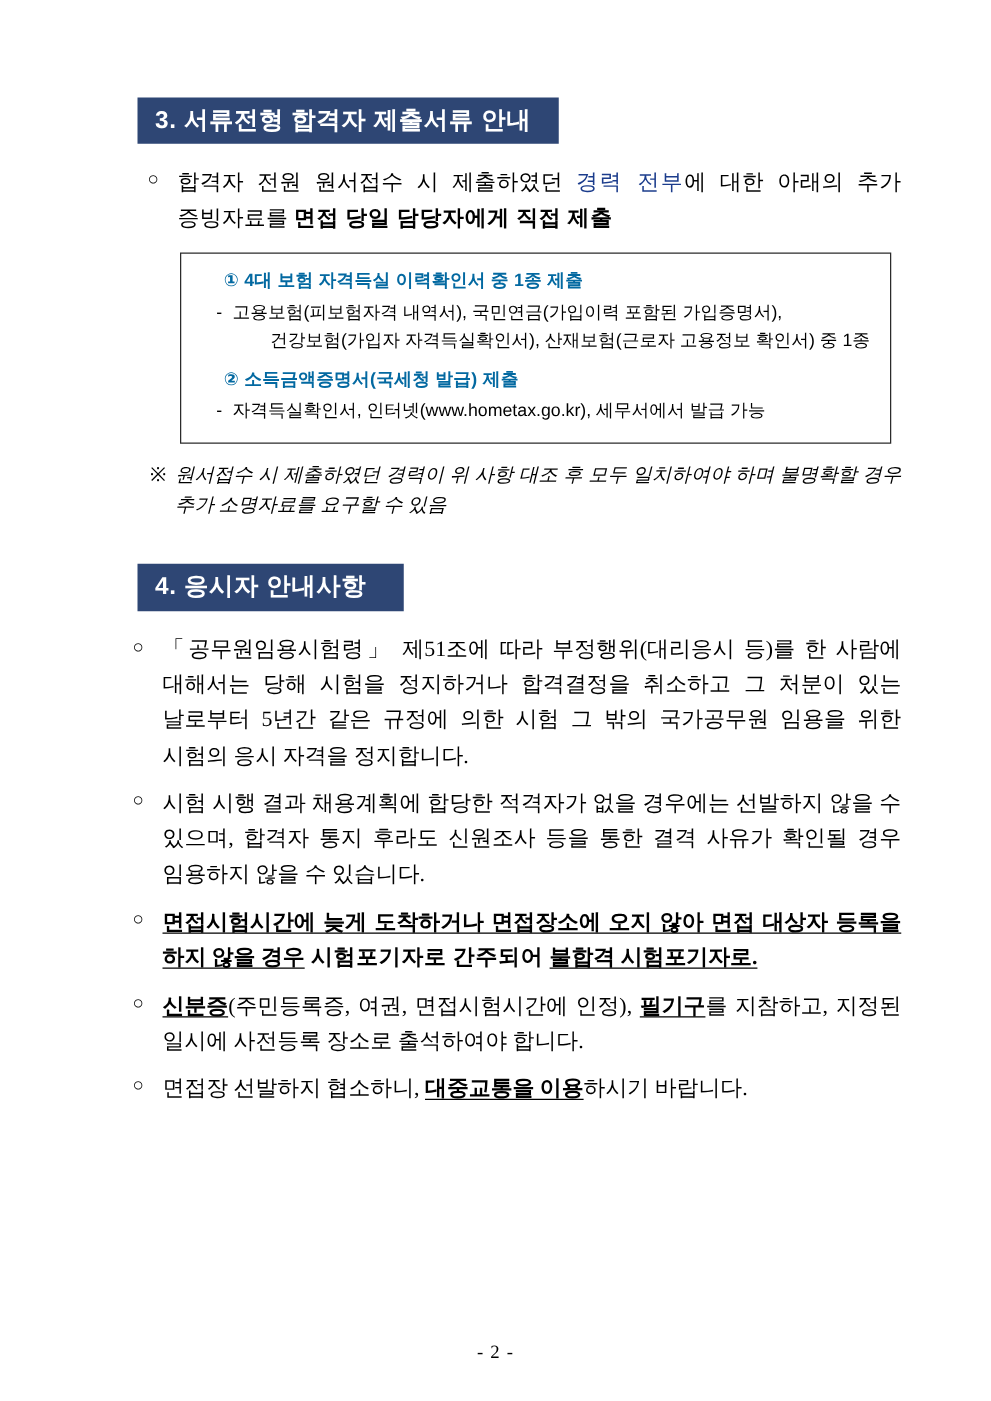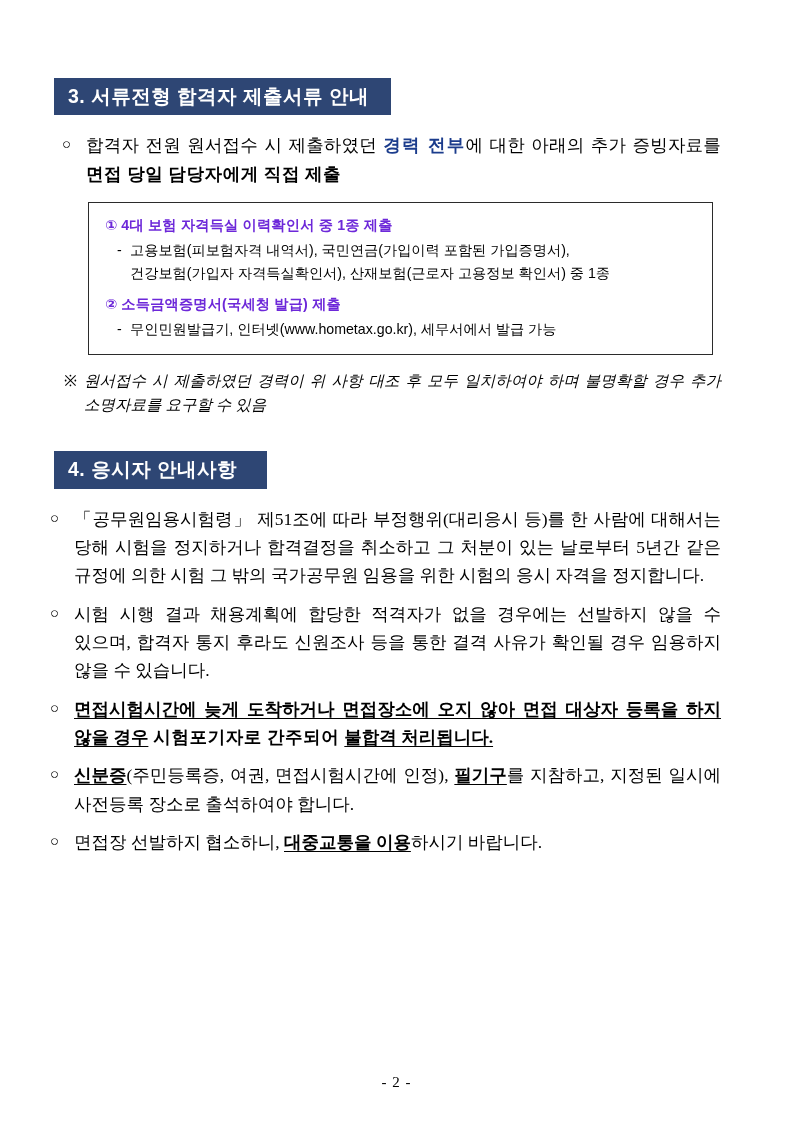--- a/index.html
+++ b/index.html
@@ -14,21 +14,21 @@
     color: #000000;
     position: relative;
     overflow: hidden;
   }
   .page {
     position: absolute;
     left: 0; top: 0;
     width: 793px;
     height: 1121px;
     box-sizing: border-box;
-    padding: 78px 72px 40px 44px;
+    padding: 78px 72px 40px 100px;
   }
 
   
   .section-head {
     background: #2e4674;
     color: #ffffff;
     font-family: "Liberation Sans", "DejaVu Sans", sans-serif;
     font-weight: bold;
     font-size: 19.5px;
     letter-spacing: 0.5px;
@@ -58,50 +58,50 @@
     flex: 1 1 auto;
     text-align: justify;
     word-break: keep-all;
   }
   .sec3 .bullet { margin-left: 18px; }
   .sec3 .bullet .text { letter-spacing: 0.2px; }
   .sec4 .bullet { margin-left: 6px; }
 
   .navy-bold {
     color: #1b3c8c;
-    font-weight: bold;
+    font-weight: normal;
     letter-spacing: 1.2px;
   }
   .b { font-weight: bold; letter-spacing: 0.6px; }
   .u-b { font-weight: bold; text-decoration: underline; text-underline-offset: 3px; }
 
   
   .frame {
     border: 1.2px solid #2b2b2b;
     margin: 14px 8px 14px 44px;
     padding: 11px 16px 13px 16px;
     font-family: "Liberation Sans", "DejaVu Sans", sans-serif;
     font-size: 14.2px;
     line-height: 1.55;
   }
   .frame .head {
-    color: #6d28d9;
+    color: #0369a1;
     font-weight: bold;
-    margin: 0 0 3px 0;
+    margin: 0 0 3px 18px;
     letter-spacing: 0.2px;
   }
   .frame .head.second { margin-top: 9px; }
   .frame .sub {
     margin: 0 0 1px 12px;
     display: flex;
     align-items: flex-start;
   }
   .frame .sub .dash { flex: 0 0 auto; width: 13px; }
   .frame .sub .scontent { flex: 1 1 auto; }
-  .frame .cont { margin: 0 0 1px 25px; }
+  .frame .cont { margin: 0 0 1px 25px; text-align: right; }
 
   
   .note {
     display: flex;
     align-items: flex-start;
     margin: 6px 0 0 20px;
     font-size: 15.5px;
     line-height: 1.55;
   }
   .note .mark { flex: 0 0 auto; width: 20px; }
@@ -139,21 +139,21 @@
       <div class="head">① 4대 보험 자격득실 이력확인서 중 1종 제출</div>
       <div class="sub">
         <span class="dash">-</span>
         <span class="scontent">고용보험(피보험자격 내역서), 국민연금(가입이력 포함된 가입증명서),</span>
       </div>
       <div class="cont">건강보험(가입자 자격득실확인서), 산재보험(근로자 고용정보 확인서) 중 1종</div>
 
       <div class="head second">② 소득금액증명서(국세청 발급) 제출</div>
       <div class="sub">
         <span class="dash">-</span>
-        <span class="scontent">무인민원발급기, 인터넷(www.hometax.go.kr), 세무서에서 발급 가능</span>
+        <span class="scontent">자격득실확인서, 인터넷(www.hometax.go.kr), 세무서에서 발급 가능</span>
       </div>
     </div>
 
     <div class="note">
       <span class="mark">※</span>
       <span class="text">원서접수 시 제출하였던 경력이 위 사항 대조 후 모두 일치하여야 하며 불명확할 경우 추가 소명자료를 요구할 수 있음</span>
     </div>
   </div>
 
   <div class="sec4">
@@ -164,21 +164,21 @@
         <div class="bullet">
           <span class="mark">○</span>
           <span class="text"><span>「공무원임용시험령」 제51조에 따라 부정행위(대리응시 등)를 한 사람에 대해서는 당해 시험을 정지하거나 합격결정을 취소하고 그 처분이 있는 날로부터 5년간 같은 규정에 의한 시험 그 밖의 국가공무원 임용을 위한 시험의 응시 자격을 정지합니다.</span></span>
         </div>
         <div class="bullet">
           <span class="mark">○</span>
           <span class="text"><span>시험 시행 결과 채용계획에 합당한 적격자가 없을 경우에는 선발하지 않을 수 있으며, 합격자 통지 후라도 신원조사 등을 통한 결격 사유가 확인될 경우 임용하지 않을 수 있습니다.</span></span>
         </div>
         <div class="bullet">
           <span class="mark">○</span>
-          <span class="text"><span class="u-b">면접시험시간에 늦게 도착하거나 면접장소에 오지 않아 면접 대상자 등록을 하지 않을 경우</span><span class="b"> 시험포기자로 간주되어 </span><span class="u-b">불합격 처리됩니다.</span></span>
+          <span class="text"><span class="u-b">면접시험시간에 늦게 도착하거나 면접장소에 오지 않아 면접 대상자 등록을 하지 않을 경우</span><span class="b"> 시험포기자로 간주되어 </span><span class="u-b">불합격 시험포기자로.</span></span>
         </div>
         <div class="bullet">
           <span class="mark">○</span>
           <span class="text"><span class="u-b">신분증</span><span>(주민등록증, 여권, 면접시험시간에 인정), </span><span class="u-b">필기구</span><span>를 지참하고, 지정된 일시에 사전등록 장소로 출석하여야 합니다.</span></span>
         </div>
         <div class="bullet">
           <span class="mark">○</span>
           <span class="text"><span>면접장 선발하지 협소하니, </span><span class="u-b">대중교통을 이용</span><span>하시기 바랍니다.</span></span>
         </div>
       </div>

